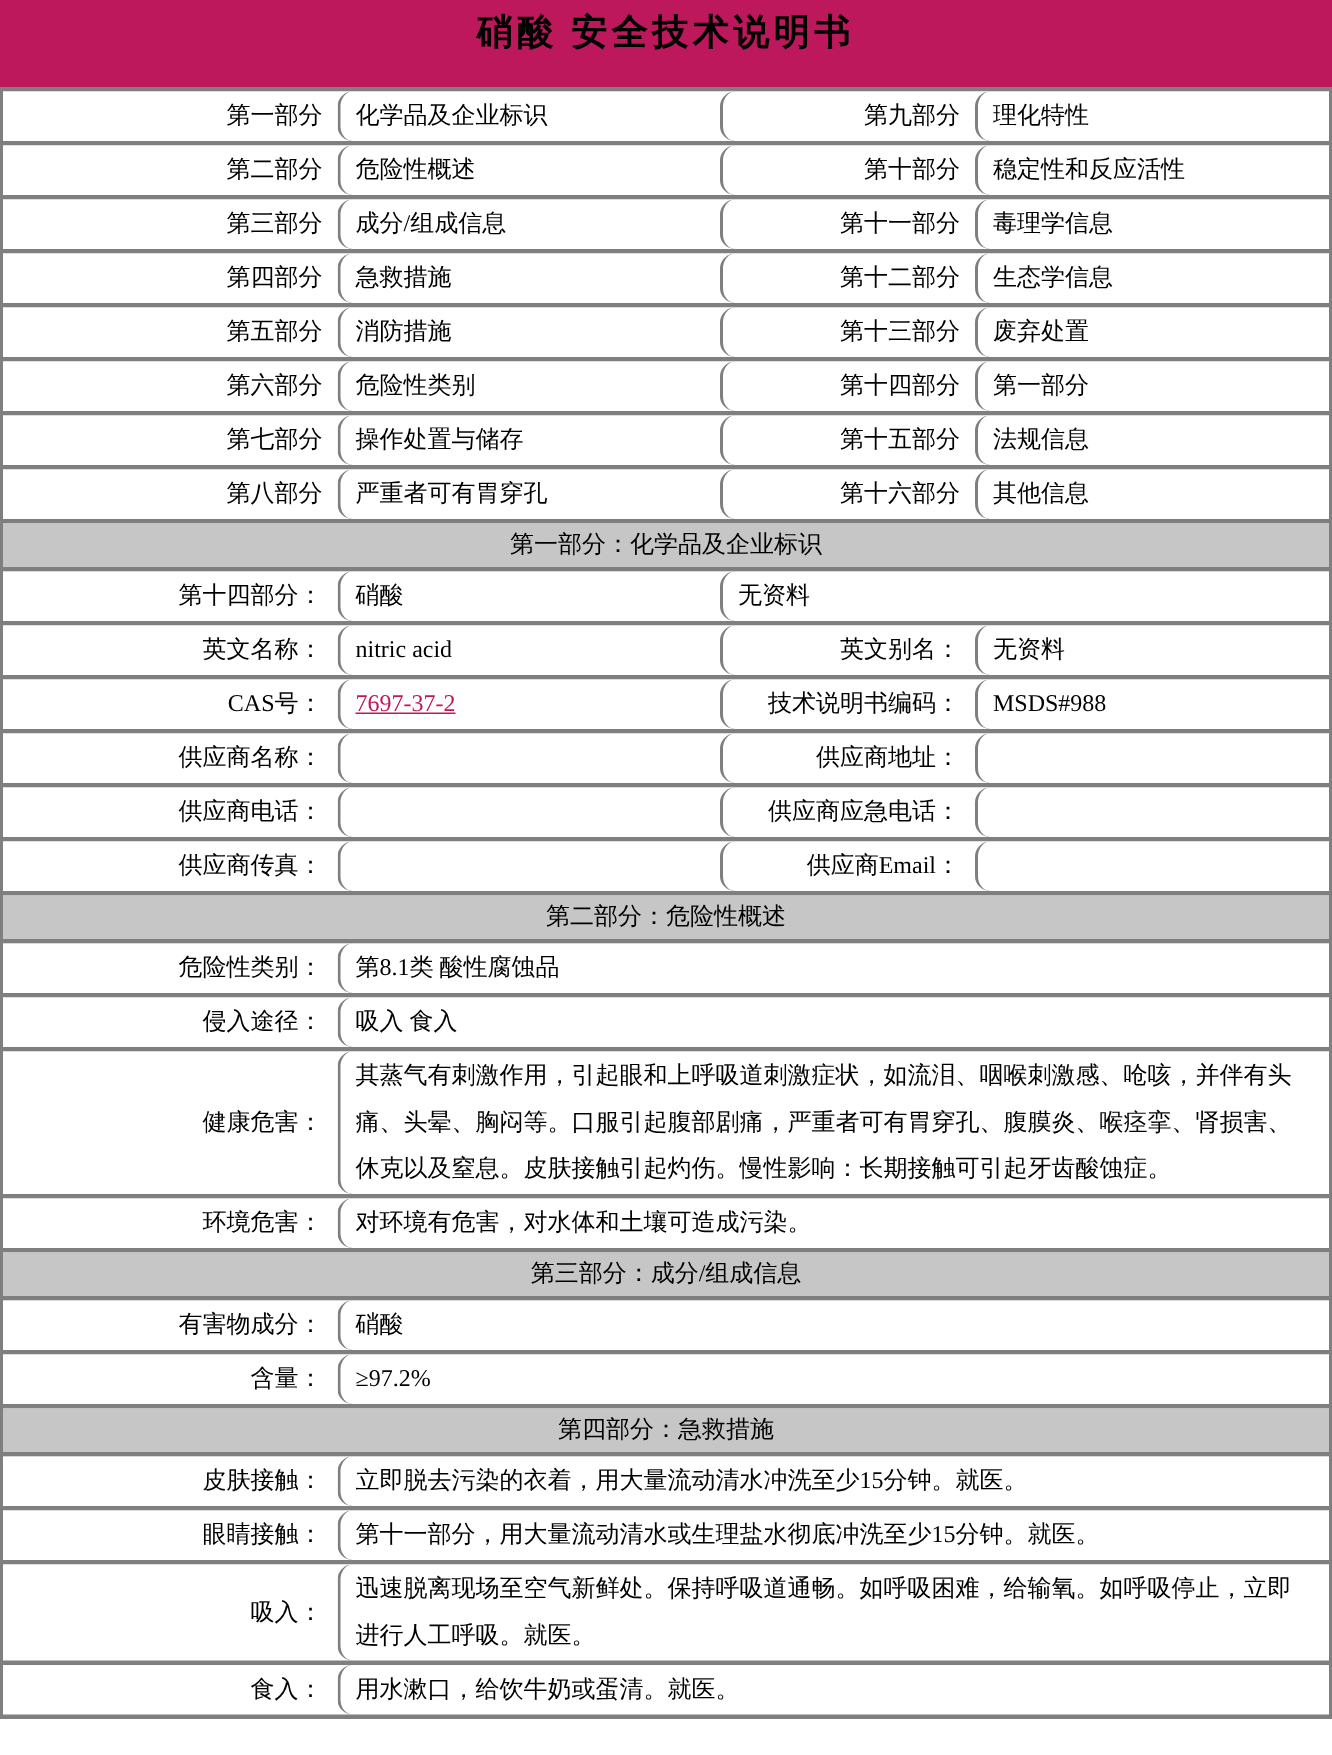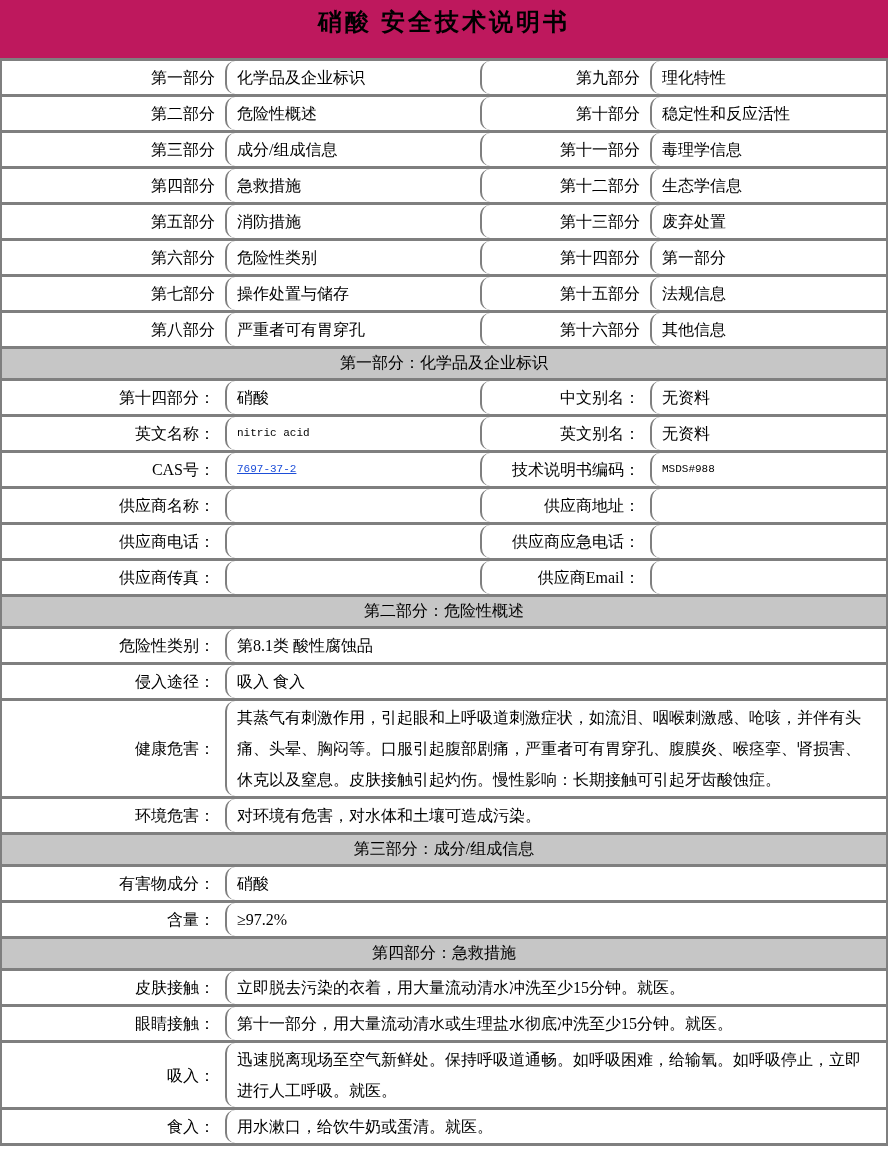--- a/index.html
+++ b/index.html
@@ -36,24 +36,24 @@
   .cell.value { justify-content: flex-start; text-align: left; flex-wrap: wrap; }
   .row .cell + .cell { border-left: 2px solid #7f7f7f; border-radius: 10px; }
   .cell.value > span, .cell.value > a { display: block; width: 100%; }
   .section-band {
     min-height: 32px; background: #c6c6c6;
     border-bottom: 3px solid #7f7f7f;
     display: flex; align-items: center; justify-content: center;
     text-align: center;
   }
   .mono {
-    font-family: Liberation Mono, monospace;
-    font-size: 11px;
-  }
-  a.cas-link { color: #1d4ed8; text-decoration: underline; }
+    font-family: Liberation Serif, serif;
+    font-size: 16px;
+  }
+  a.cas-link { color: #be185d; text-decoration: underline; }
 </style>
 </head>
 <body>
 
 <div class="title-band">
   <h1>硝酸 安全技术说明书</h1>
 </div>
 
 <div class="doc-table">
 
@@ -105,21 +105,20 @@
     <div class="cell label">第十六部分</div>
     <div class="cell value">其他信息</div>
   </div>
 
   <div class="section-band">
     <span>第一部分：化学品及企业标识</span>
   </div>
   <div class="row quad">
     <div class="cell label">第十四部分：</div>
     <div class="cell value">硝酸</div>
-    <div class="cell label">中文别名：</div>
     <div class="cell value">无资料</div>
   </div>
   <div class="row quad">
     <div class="cell label">英文名称：</div>
     <div class="cell value mono">nitric acid</div>
     <div class="cell label">英文别名：</div>
     <div class="cell value">无资料</div>
   </div>
   <div class="row quad">
     <div class="cell label">CAS号：</div>

